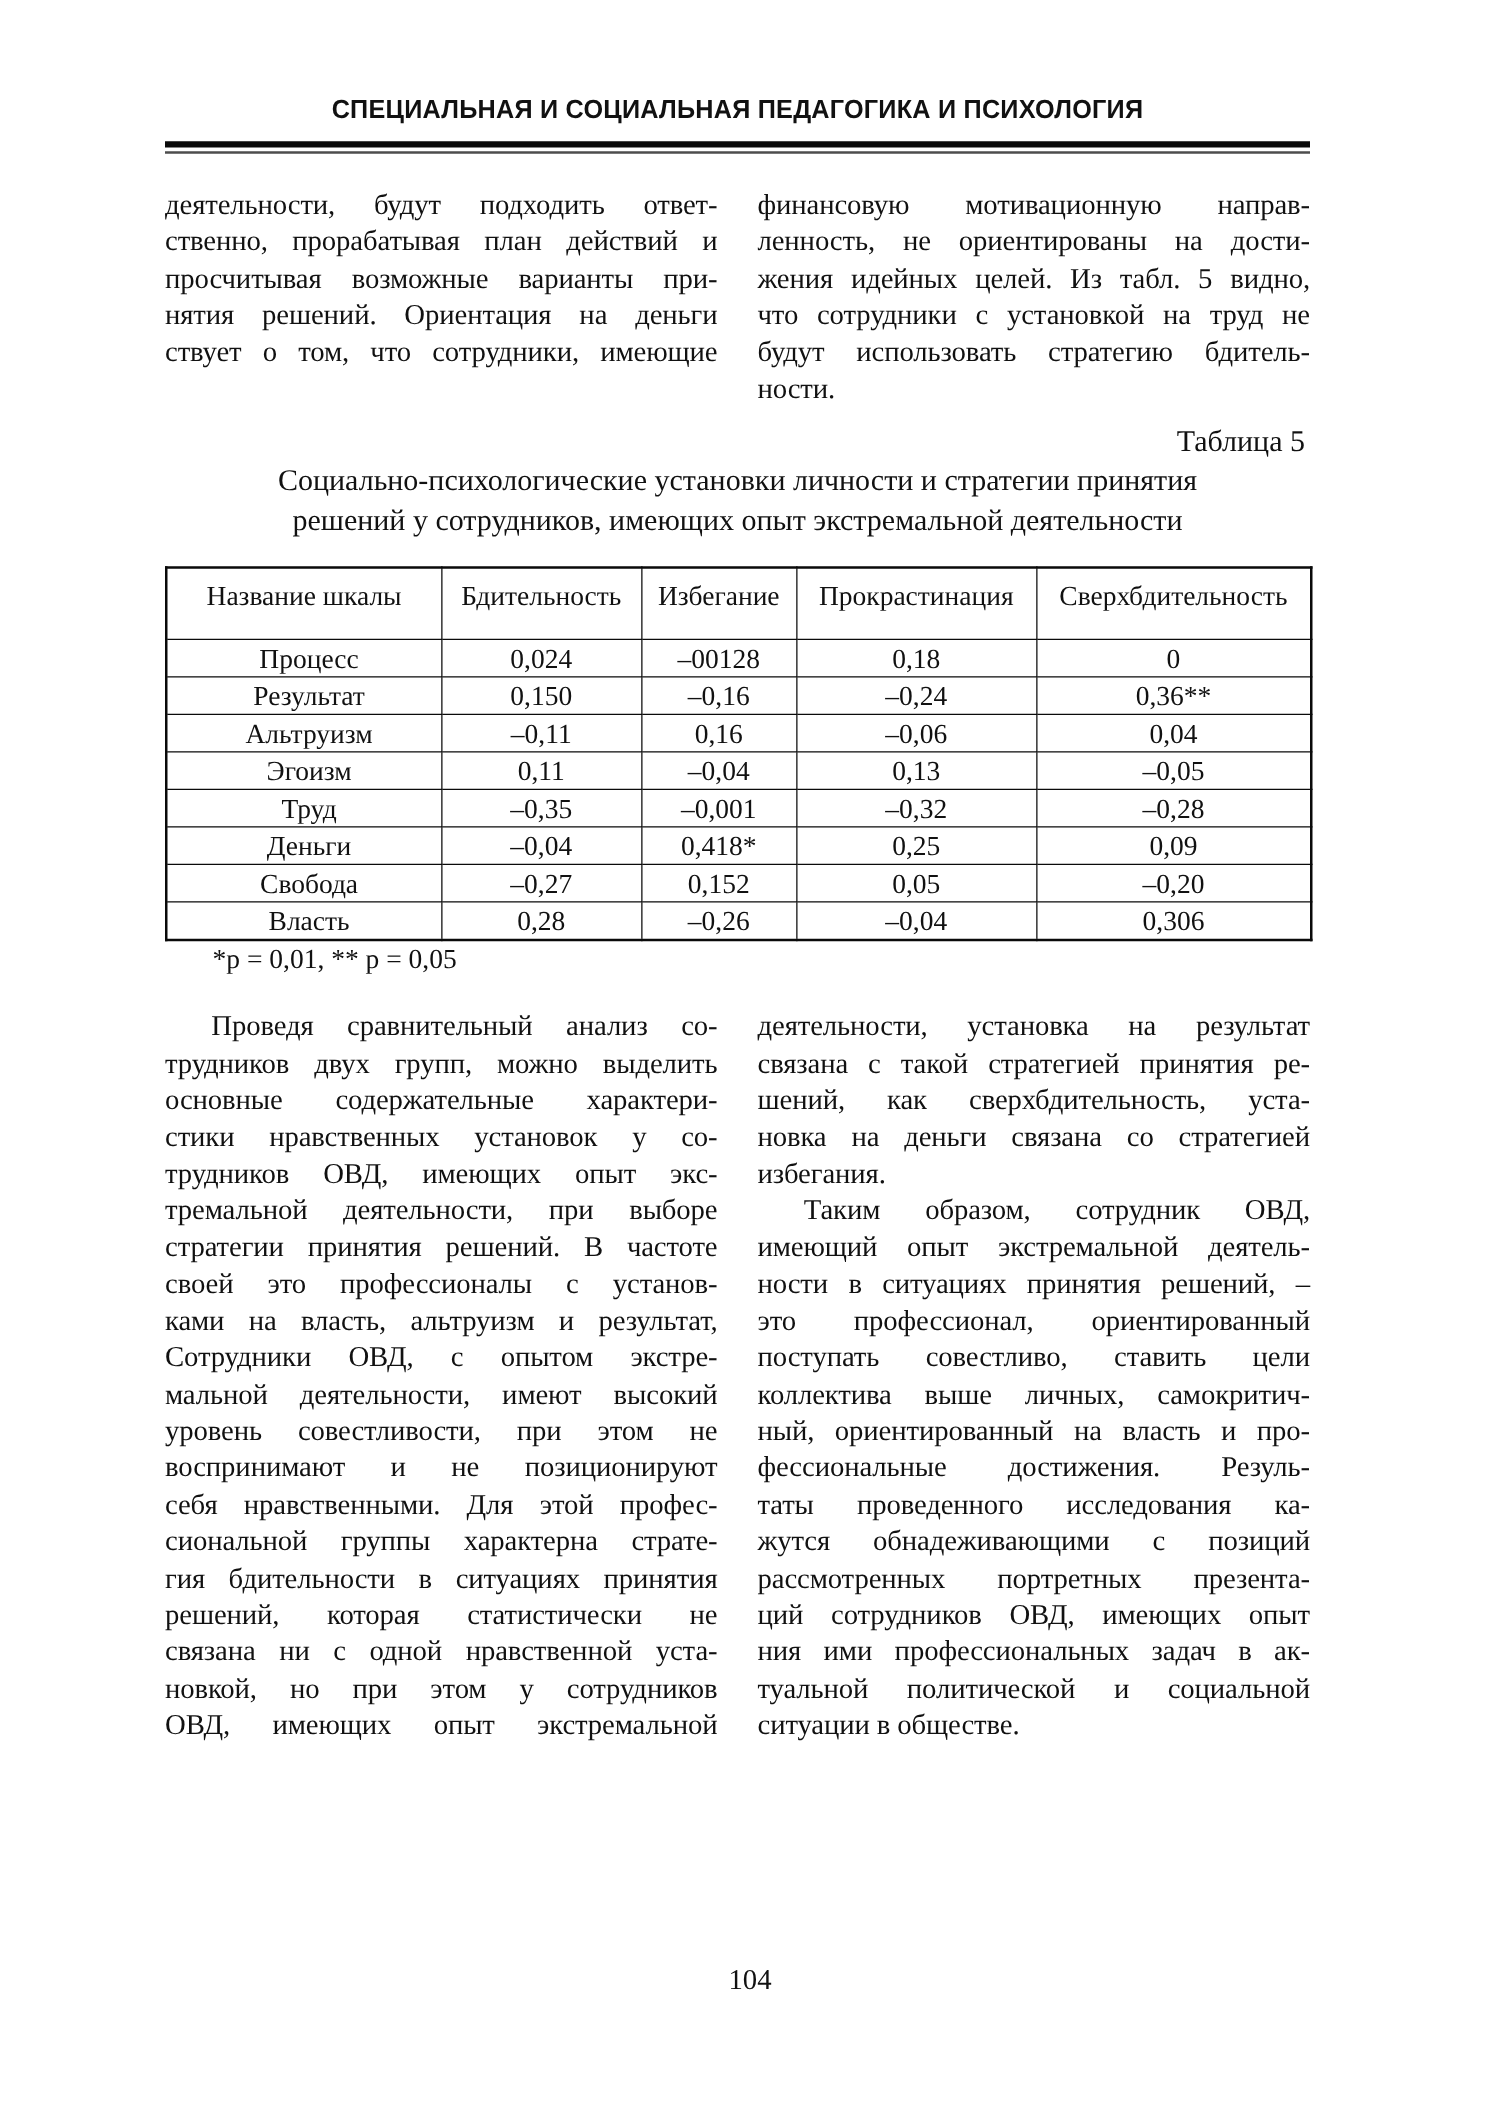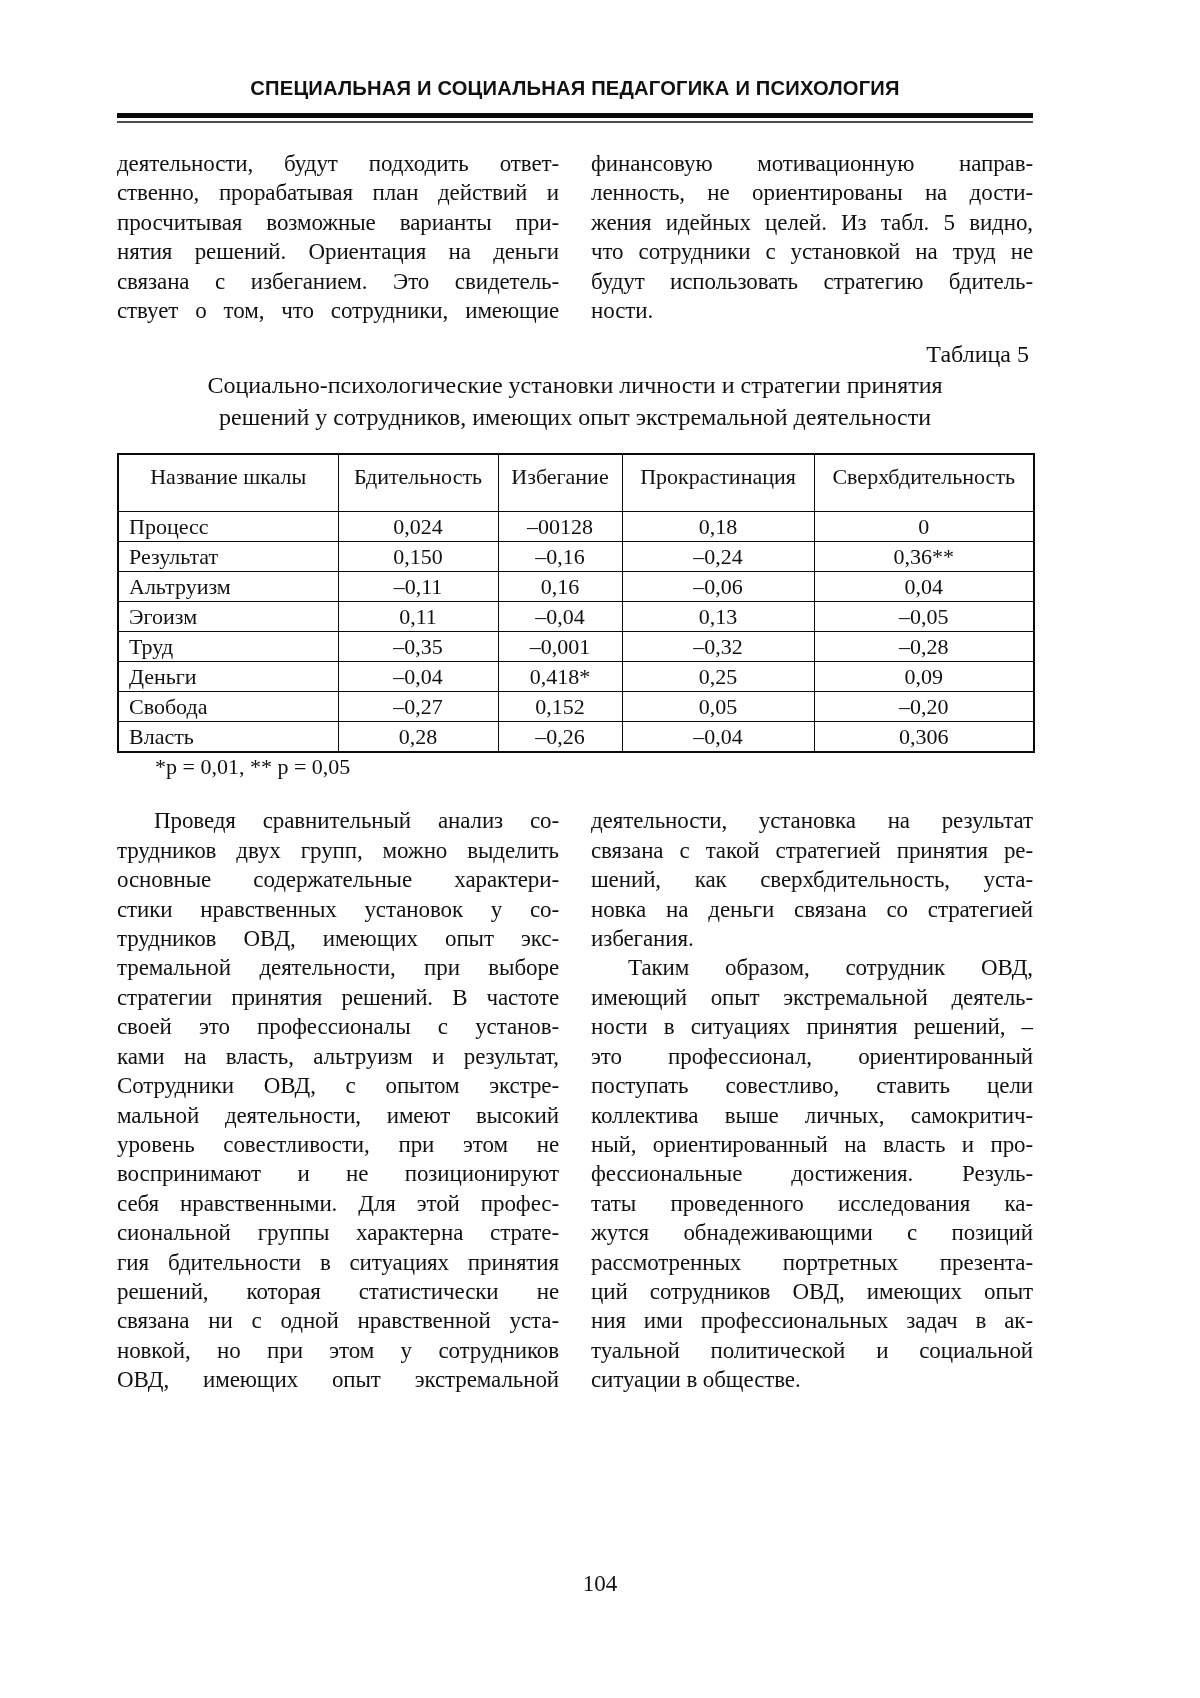--- a/index.html
+++ b/index.html
@@ -4,21 +4,21 @@
 <style>
   html,body{margin:0;padding:0;background:#ffffff;}
   .page{
     position:relative;
     width:1200px;height:1698px;
     background:#ffffff;
     color:#111111;
     font-family:"Liberation Serif", serif;
     overflow:hidden;
   }
-  .content{position:absolute;left:117px;top:0;width:916px;}
+  .content{position:absolute;left:132px;top:0;width:916px;}
   .running-head{
     margin-top:76px;
     text-align:center;
     font-family:"Liberation Sans", sans-serif;
     font-weight:bold;
     font-size:21px;
     line-height:24px;
     letter-spacing:0.2px;
     transform:scaleX(0.96);
   }
@@ -72,21 +72,21 @@
     vertical-align:top;
     padding:9px 2px 21px 2px;
   }
   table.corr tbody td{
     height:29px;
     padding:0 2px;
     text-align:center;
     vertical-align:middle;
   }
   table.corr tbody td.label{
-    text-align:left;
+    text-align:center;
     padding-left:10px;
   }
   .bold{font-weight:bold;}
   .footnote{
     padding-left:38px;
     font-size:22px;
     line-height:27px;
   }
   .page-num{
     position:absolute;
@@ -104,21 +104,20 @@
 
     <div class="running-head">СПЕЦИАЛЬНАЯ И СОЦИАЛЬНАЯ ПЕДАГОГИКА И ПСИХОЛОГИЯ</div>
     <div class="header-rule"></div>
 
     <div class="cols intro">
       <div class="col">
           <div class="line">деятельности, будут подходить ответ-</div>
           <div class="line">ственно, прорабатывая план действий и</div>
           <div class="line">просчитывая возможные варианты при-</div>
           <div class="line">нятия решений. Ориентация на деньги</div>
-          <div class="line">связана с избеганием. Это свидетель-</div>
           <div class="line">ствует о том, что сотрудники, имеющие</div>
         </div>
       <div class="col">
           <div class="line">финансовую мотивационную направ-</div>
           <div class="line">ленность, не ориентированы на дости-</div>
           <div class="line">жения идейных целей. Из табл. 5 видно,</div>
           <div class="line">что сотрудники с установкой на труд не</div>
           <div class="line">будут использовать стратегию бдитель-</div>
           <div class="line last">ности.</div>
         </div>

